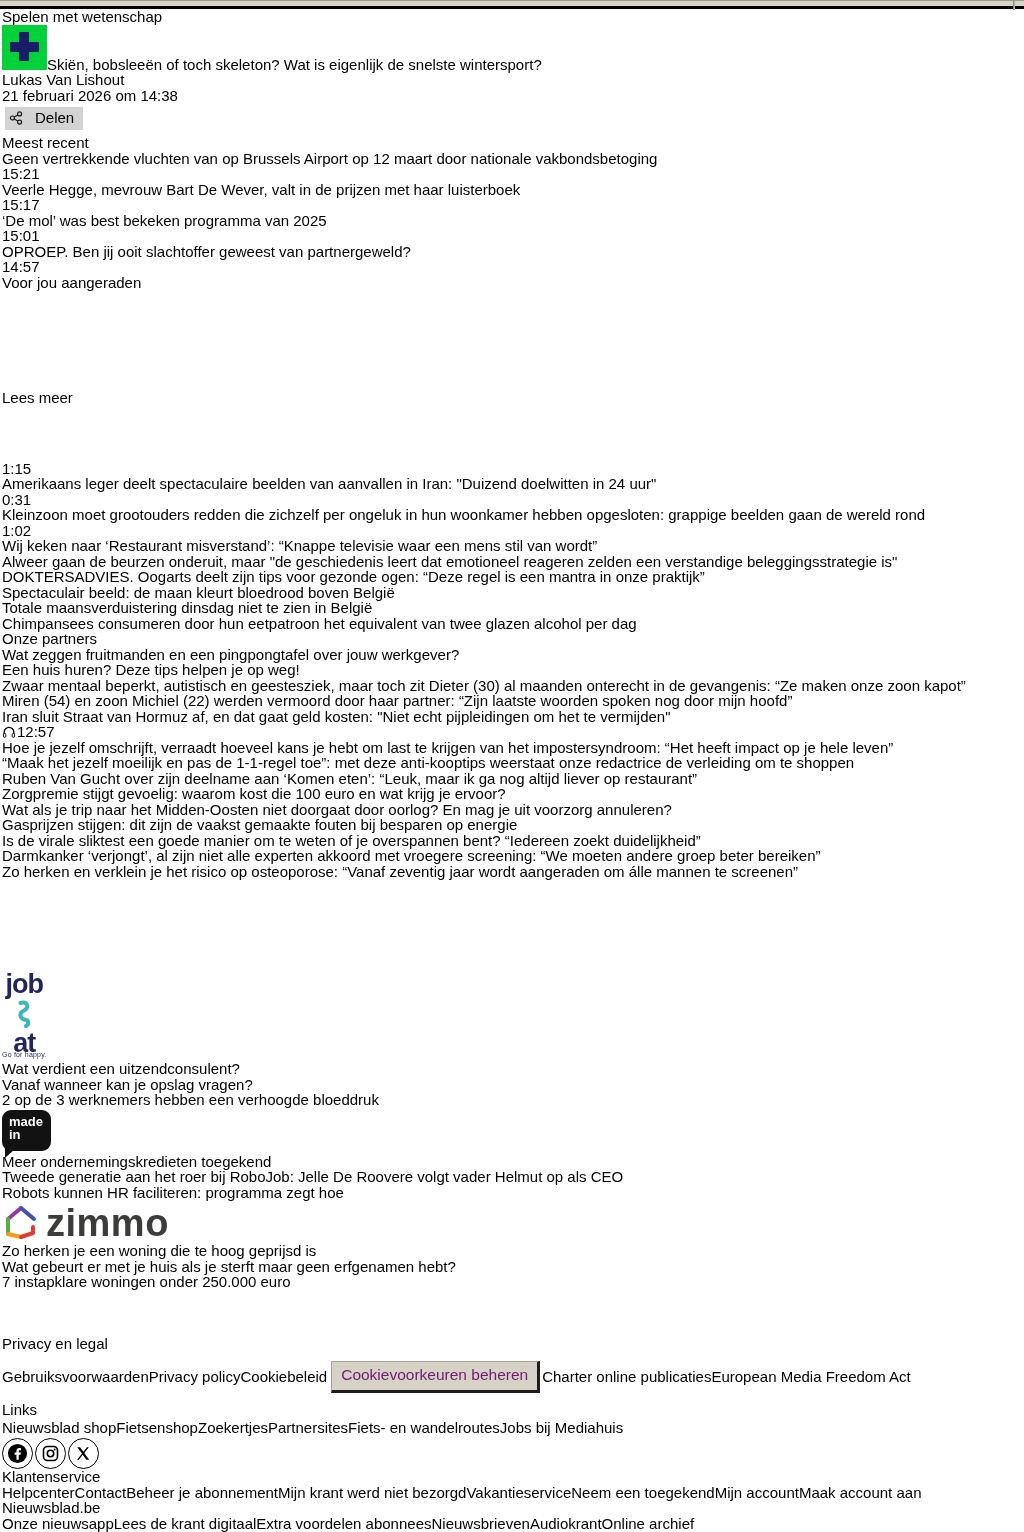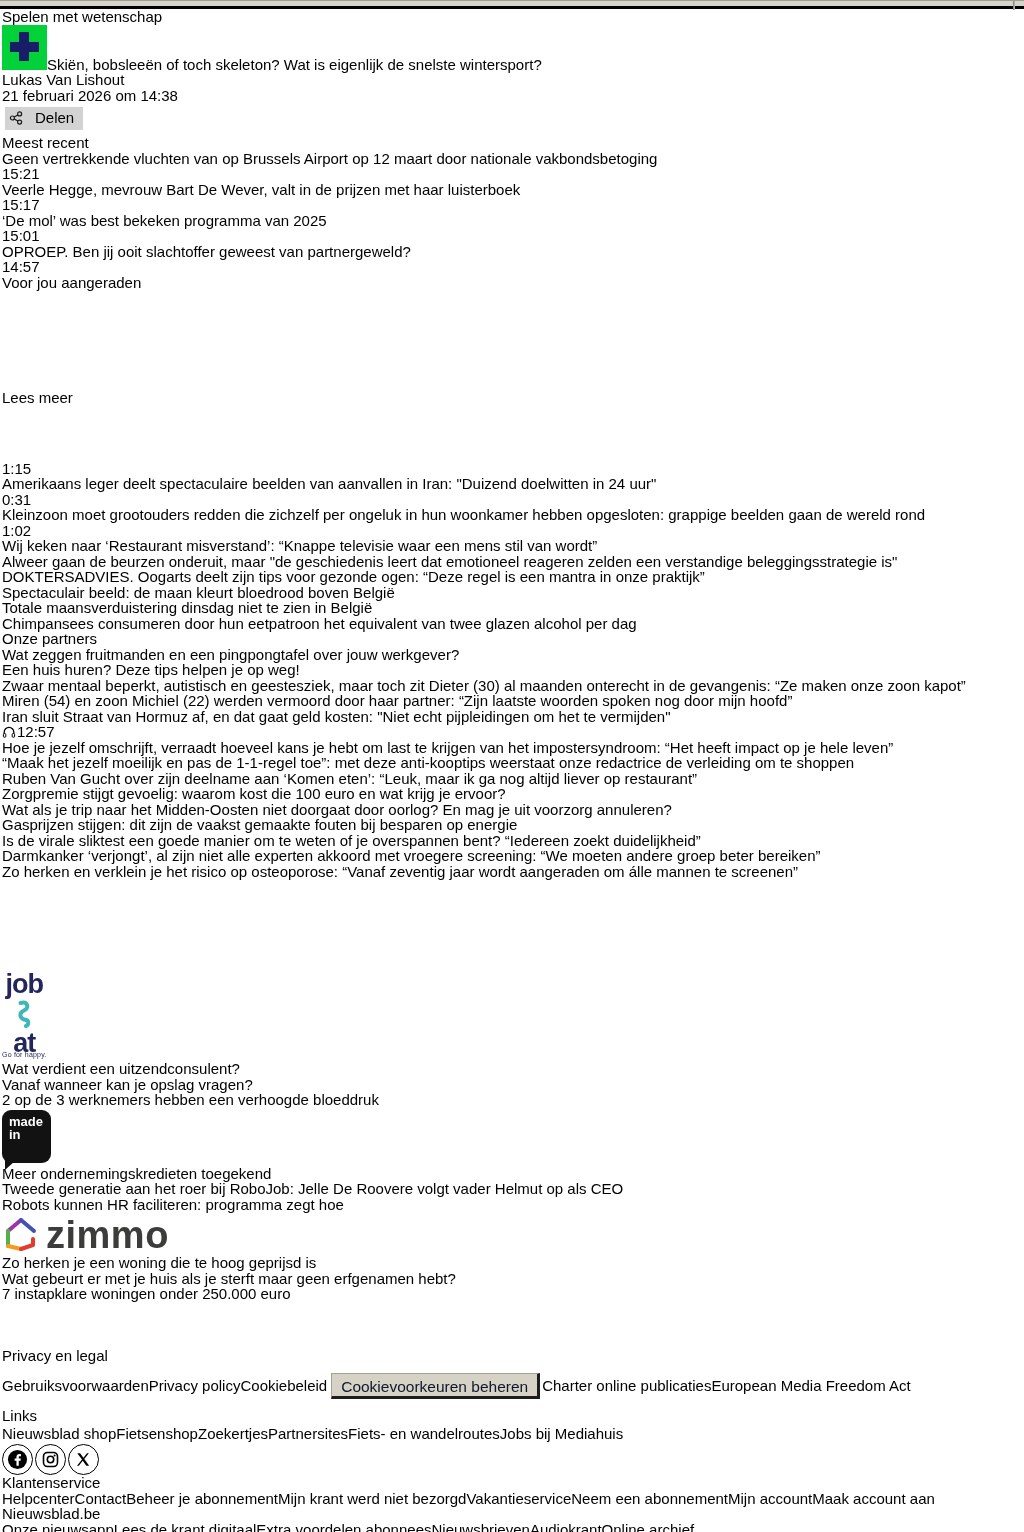--- a/index.html
+++ b/index.html
@@ -69,42 +69,42 @@
   .jobat-word { font-weight: bold; font-size: 27px; line-height: 26px; color: #23265c; letter-spacing: -1px; }
   .jobat-word.at { position: relative; top: 5px; }
   .jobat-swoosh { position: relative; top: 3px; margin: 0 -1px; }
   .jobat-tagline { font-size: 7px; line-height: 8px; color: #23265c; letter-spacing: 0.2px; }
 
   
   .madein-logo { margin: 2px 0 3px 0; display: inline-block; }
   .madein-bubble {
     position: relative; display: inline-block; background: #121212; color: #fff;
     font-weight: bold; font-size: 13px; line-height: 13px;
-    padding: 5px 8px 22px 7px; border-radius: 9px;
+    padding: 5px 8px 10px 7px; border-radius: 9px;
   }
   .madein-bubble::after {
     content: ""; position: absolute; left: 3px; bottom: -7px;
     width: 0; height: 0;
     border-right: 10px solid transparent; border-top: 9px solid #121212;
   }
 
   
   .zimmo-logo { margin: 4px 0 2px 0; display: flex; align-items: center; }
   .zimmo-logo svg { display: block; margin-right: 6px; }
   .zimmo-text { font-weight: bold; font-size: 38px; line-height: 36px; color: #3c3c3b; letter-spacing: 0.5px; }
 
   
   .footer-heading-privacy { margin: 0 0 10px 0; }
   .cookie-row { margin: 0 0 2px 0; display: flex; align-items: center; flex-wrap: wrap; }
   .cookie-btn {
-    font-family: inherit; font-size: 15.5px; color: #0f172a;
+    font-family: inherit; font-size: 15.5px; color: #701a75;
     background: #d6d2c6;
     border-top: 1px solid #a5a295; border-left: 1px solid #a5a295;
     border-right: 3px solid #1d1d1d; border-bottom: 3px solid #1d1d1d;
-    padding: 4px 9px 0 9px; margin: 0 2px 0 4px; cursor: pointer;
+    padding: 4px 9px 6px 9px; margin: 0 2px 0 4px; cursor: pointer;
   }
   .footer-heading-links { margin: 9px 0 2px 0; }
   .social-row { margin: 3px 0 0 0; display: flex; align-items: center; }
   .social-circle {
     width: 31px; height: 31px; border: 1.5px solid #000; border-radius: 50%;
     display: inline-flex; align-items: center; justify-content: center;
     margin-right: 2px; background: #fff; cursor: pointer;
   }
   .copyright { margin: 22px 0 10px 130px; text-align: center; }
 </style>
@@ -272,18 +272,18 @@
         </svg>
       </a>
     <a class="social-circle">
         <svg width="15" height="15" viewBox="0 0 18 18">
           <path d="M1.5 1.5 h3.4 l4 5.4 4.3-5.4 h2.2 l-5.5 6.9 5.9 8.1 h-3.4 l-4.3-5.9 -4.7 5.9 H1.2 l6-7.5 z" fill="#000"></path>
         </svg>
       </a>
   </div>
 
   <div>Klantenservice</div>
-  <div><a>Helpcenter</a><a>Contact</a><a>Beheer je abonnement</a><a>Mijn krant werd niet bezorgd</a><a>Vakantieservice</a><a>Neem een abonnement</a><a>Mijn account</a><a>Maak account aan Nieuwsblad.be</a></div>
+  <div><a>Helpcenter</a><a>Contact</a><a>Beheer je abonnement</a><a>Mijn krant werd niet bezorgd</a><a>Vakantieservice</a><a>Neem een toegekend</a><a>Mijn account</a><a>Maak account aan Nieuwsblad.be</a></div>
   <div><a>Onze nieuwsapp</a><a>Lees de krant digitaal</a><a>Extra voordelen abonnees</a><a>Nieuwsbrieven</a><a>Audiokrant</a><a>Online archief</a></div>
 
   <div class="copyright">© 2025 MEDIAHUIS N.V.</div>
 
 </div>
 
 </body></html>

